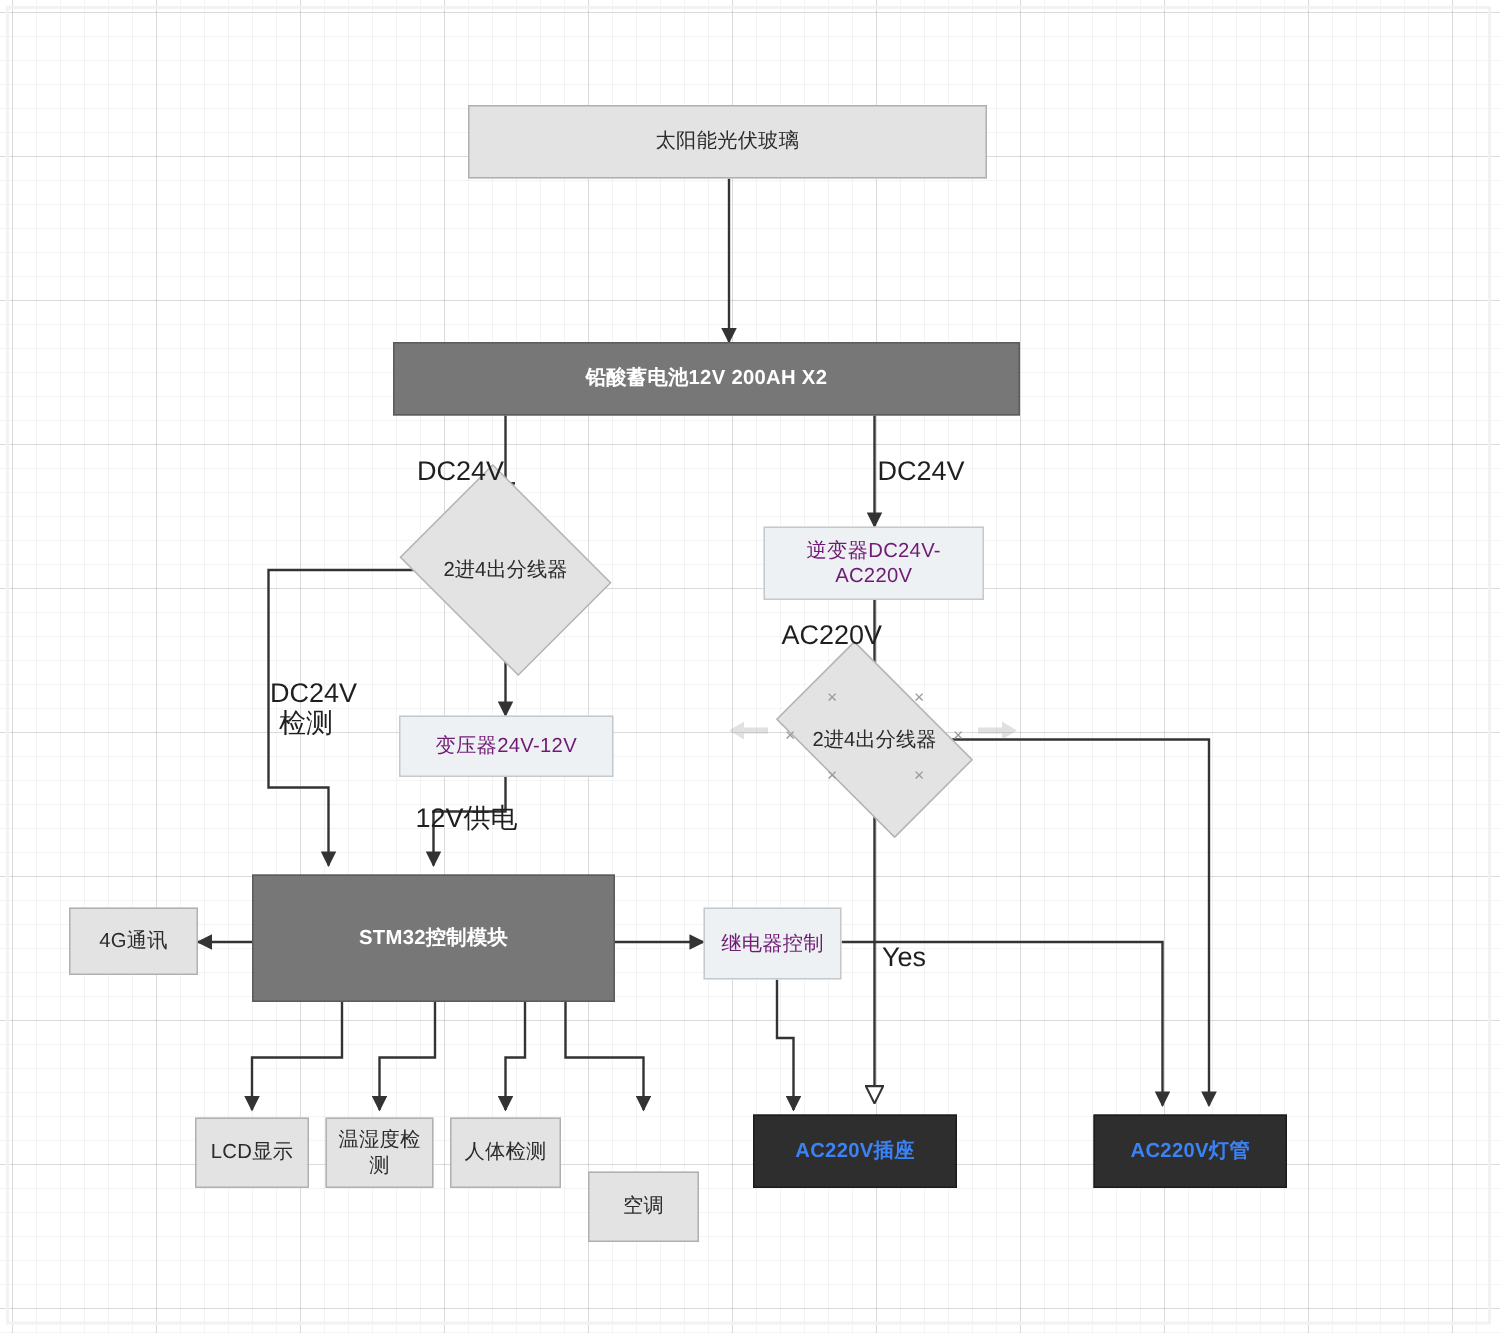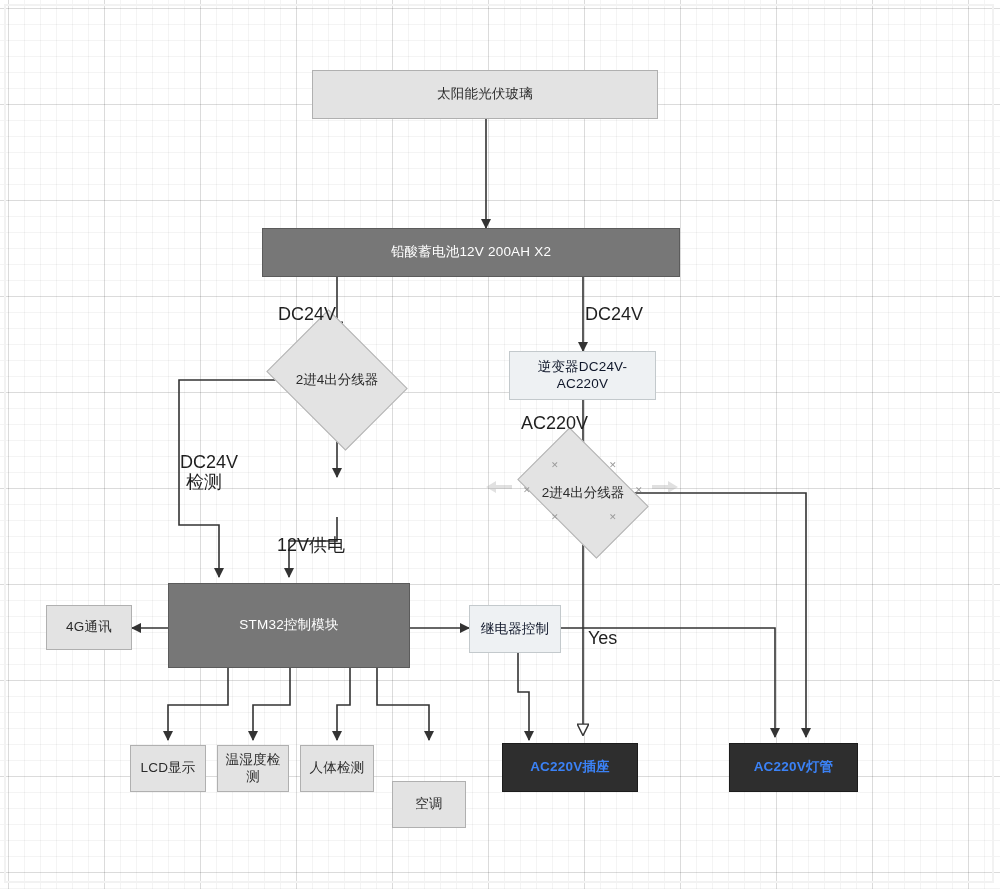--- a/index.html
+++ b/index.html
@@ -31,22 +31,22 @@
     box-sizing:border-box;
     display:flex;align-items:center;justify-content:center;
     text-align:center;
     border-radius:0;
     font-size:13.5px;
     line-height:1.25;
     letter-spacing:0.2px;
     padding:2px 6px;
   }
   .n-light{background:#e3e3e3;border:1px solid #b0b0b0;color:#2b2b2b;}
-  .n-lighter{background:#eef1f3;border:1px solid #c3c9cc;color:#0f172a;}
-  .n-mid{background:#777777;border:1px solid #5b5b5b;color:#ffffff;font-weight:normal;}
+  .n-lighter{background:#eef1f3;border:1px solid #c3c9cc;color:#701a75;}
+  .n-mid{background:#777777;border:1px solid #5b5b5b;color:#ffffff;font-weight:bold;}
   .n-dark{background:#2e2e2e;border:1px solid #1c1c1c;color:#3b82f6;font-weight:bold;}
   .diamond{
     position:absolute;
     display:flex;align-items:center;justify-content:center;
     text-align:center;
     font-size:13.5px;
     color:#2b2b2b;
   }
   .diamond .dshape{
     position:absolute;left:0;top:0;width:100%;height:100%;
@@ -142,20 +142,23 @@
 
   <div class="diamond" style="left:281px;top:336px;width:112px;height:88px;">
     <span class="dshape"></span>
     <span class="dlabel">2进4出分线器</span>
   </div>
 
   <div class="node n-lighter" style="left:509px;top:351px;width:147px;height:49px;">
     <span>逆变器DC24V-AC220V</span>
   </div>
 
+  <div class="node n-lighter" style="left:266px;top:477px;width:143px;height:41px;">
+    <span>变压器24V-12V</span>
+  </div>
 
   <div class="diamond" style="left:527px;top:456px;width:112px;height:74px;">
     <span class="dshape"></span>
     <span class="dlabel">2进4出分线器</span>
     <span class="handle" style="left:-4px;top:31px;">✕</span>
     <span class="handle" style="left:108px;top:31px;">✕</span>
     <span class="handle" style="left:24px;top:6px;">✕</span>
     <span class="handle" style="left:82px;top:6px;">✕</span>
     <span class="handle" style="left:24px;top:58px;">✕</span>
     <span class="handle" style="left:82px;top:58px;">✕</span>

